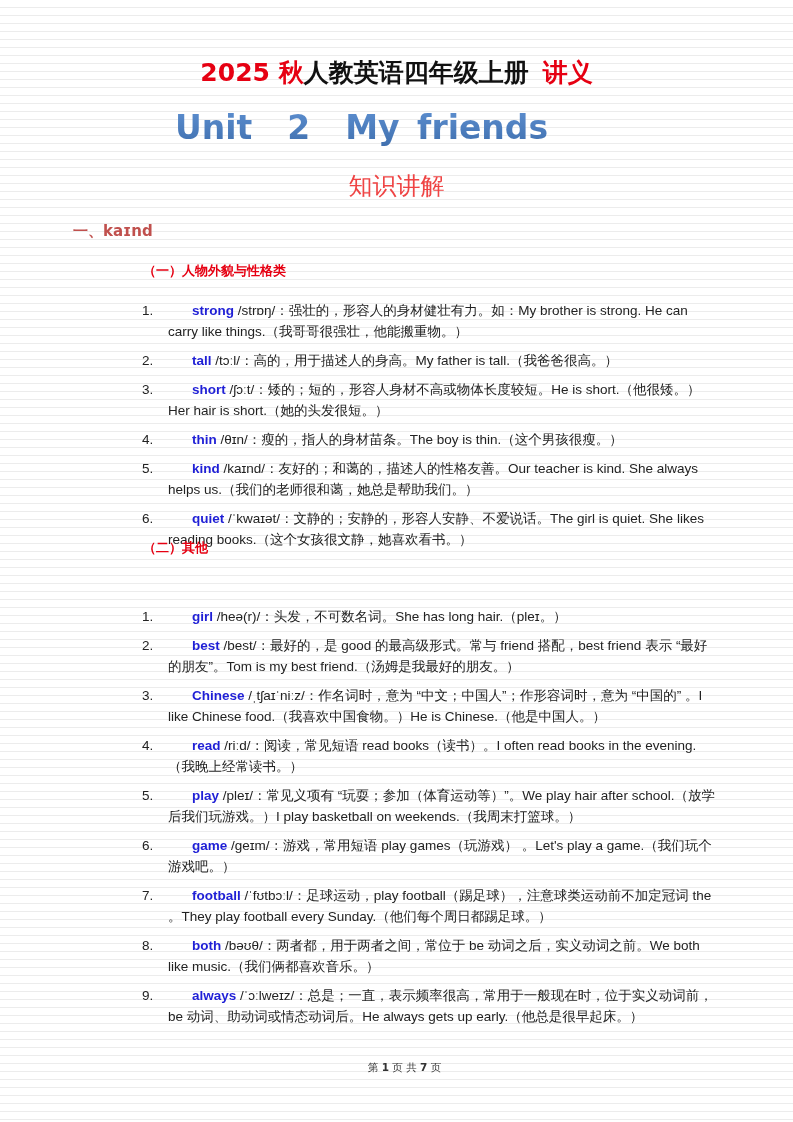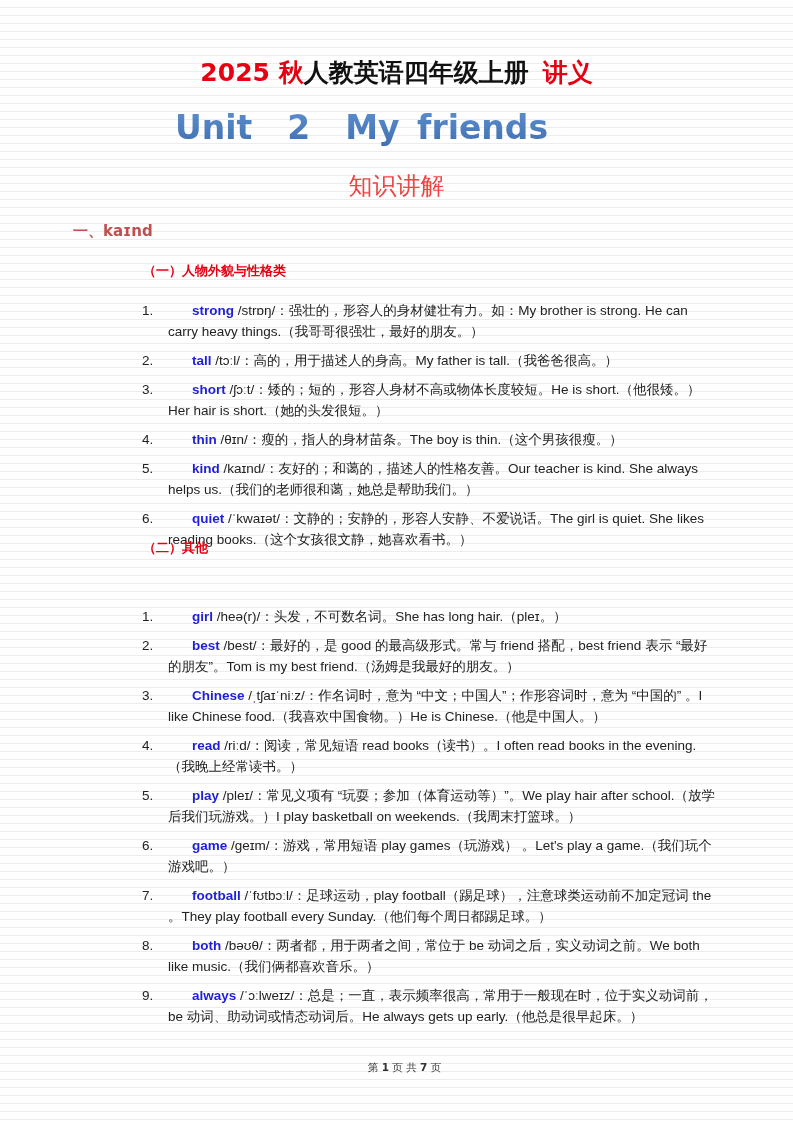--- a/index.html
+++ b/index.html
@@ -55,21 +55,21 @@
 
 <div class="unit" style="white-space:pre;">Unit  2  My friends</div>
 
 <div class="sub">知识讲解</div>
 
 <div class="sec1">一、kaɪnd</div>
 
 <div class="sec2" style="top:262px;">（一）人物外貌与性格类</div>
 
 <ul class="list" style="top:300px;">
-  <li class="item"><span class="num">1.</span><span class="word">strong</span><span> /strɒŋ/：强壮的，形容人的身材健壮有力。如：My brother is strong. He can carry heavy things.（我哥哥很强壮，最好的朋友。）</span></li>
+  <li class="item"><span class="num">1.</span><span class="word">strong</span><span> /strɒŋ/：强壮的，形容人的身材健壮有力。如：My brother is strong. He can carry like things.（我哥哥很强壮，他能搬重物。）</span></li>
   <li class="item"><span class="num">2.</span><span class="word">tall</span><span> /tɔːl/：高的，用于描述人的身高。My father is tall.（我爸爸很高。）</span></li>
   <li class="item"><span class="num">3.</span><span class="word">short</span><span> /ʃɔːt/：矮的；短的，形容人身材不高或物体长度较短。He is short.（他很矮。）Her hair is short.（她的头发很短。）</span></li>
   <li class="item"><span class="num">4.</span><span class="word">thin</span><span> /θɪn/：瘦的，指人的身材苗条。The boy is thin.（这个男孩很瘦。）</span></li>
   <li class="item"><span class="num">5.</span><span class="word">kind</span><span> /kaɪnd/：友好的；和蔼的，描述人的性格友善。Our teacher is kind. She always helps us.（我们的老师很和蔼，她总是帮助我们。）</span></li>
   <li class="item"><span class="num">6.</span><span class="word">quiet</span><span> /ˈkwaɪət/：文静的；安静的，形容人安静、不爱说话。The girl is quiet. She likes reading books.（这个女孩很文静，她喜欢看书。）</span></li>
 </ul>
 
 <div class="sec2" style="top:539px;">（二）其他</div>
 
 <ul class="list" style="top:606px;">

